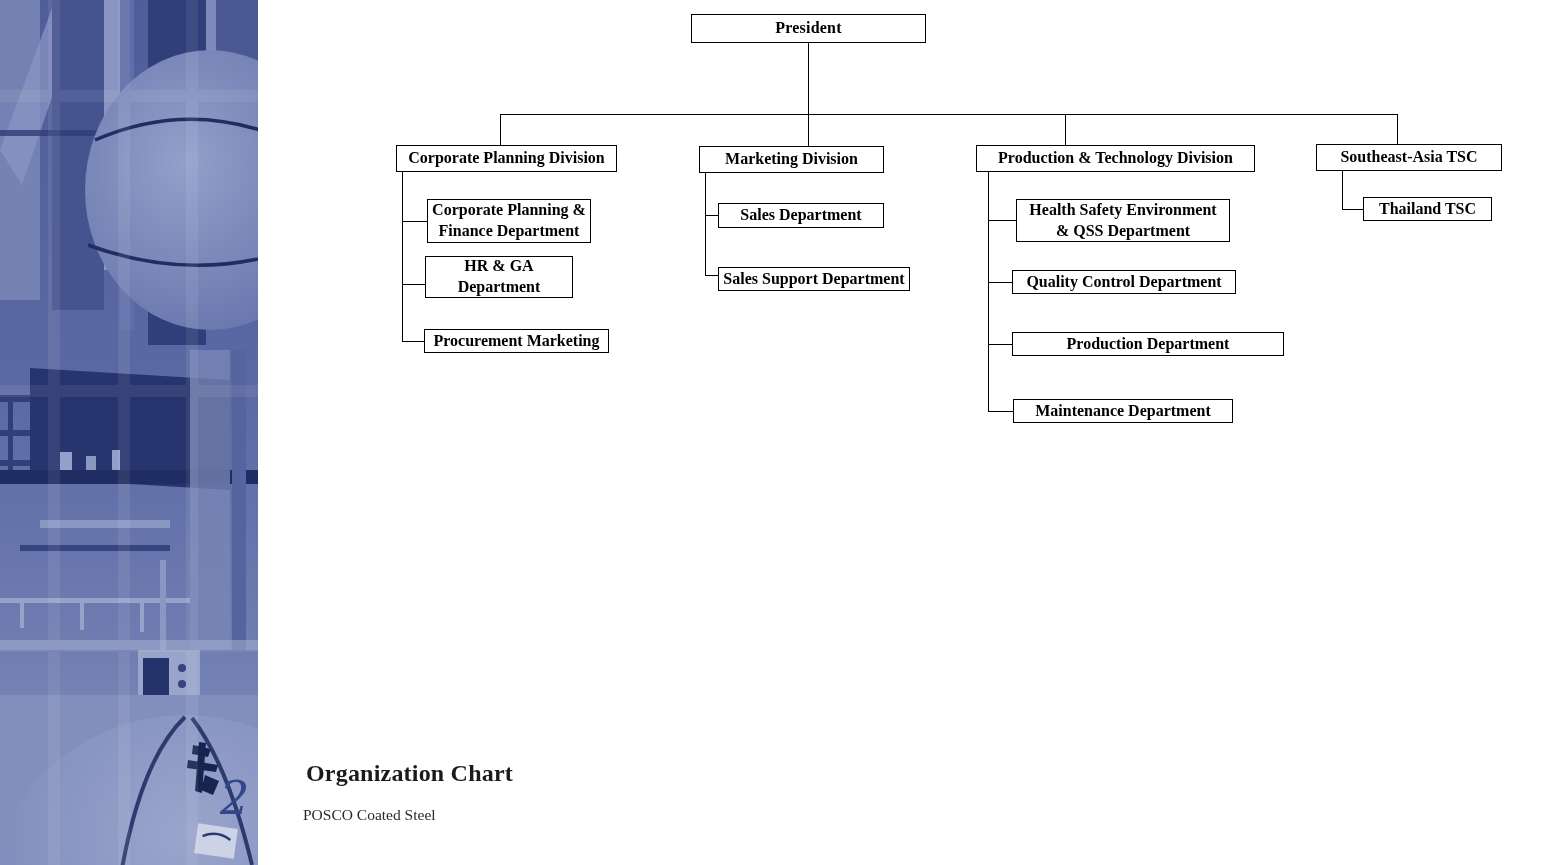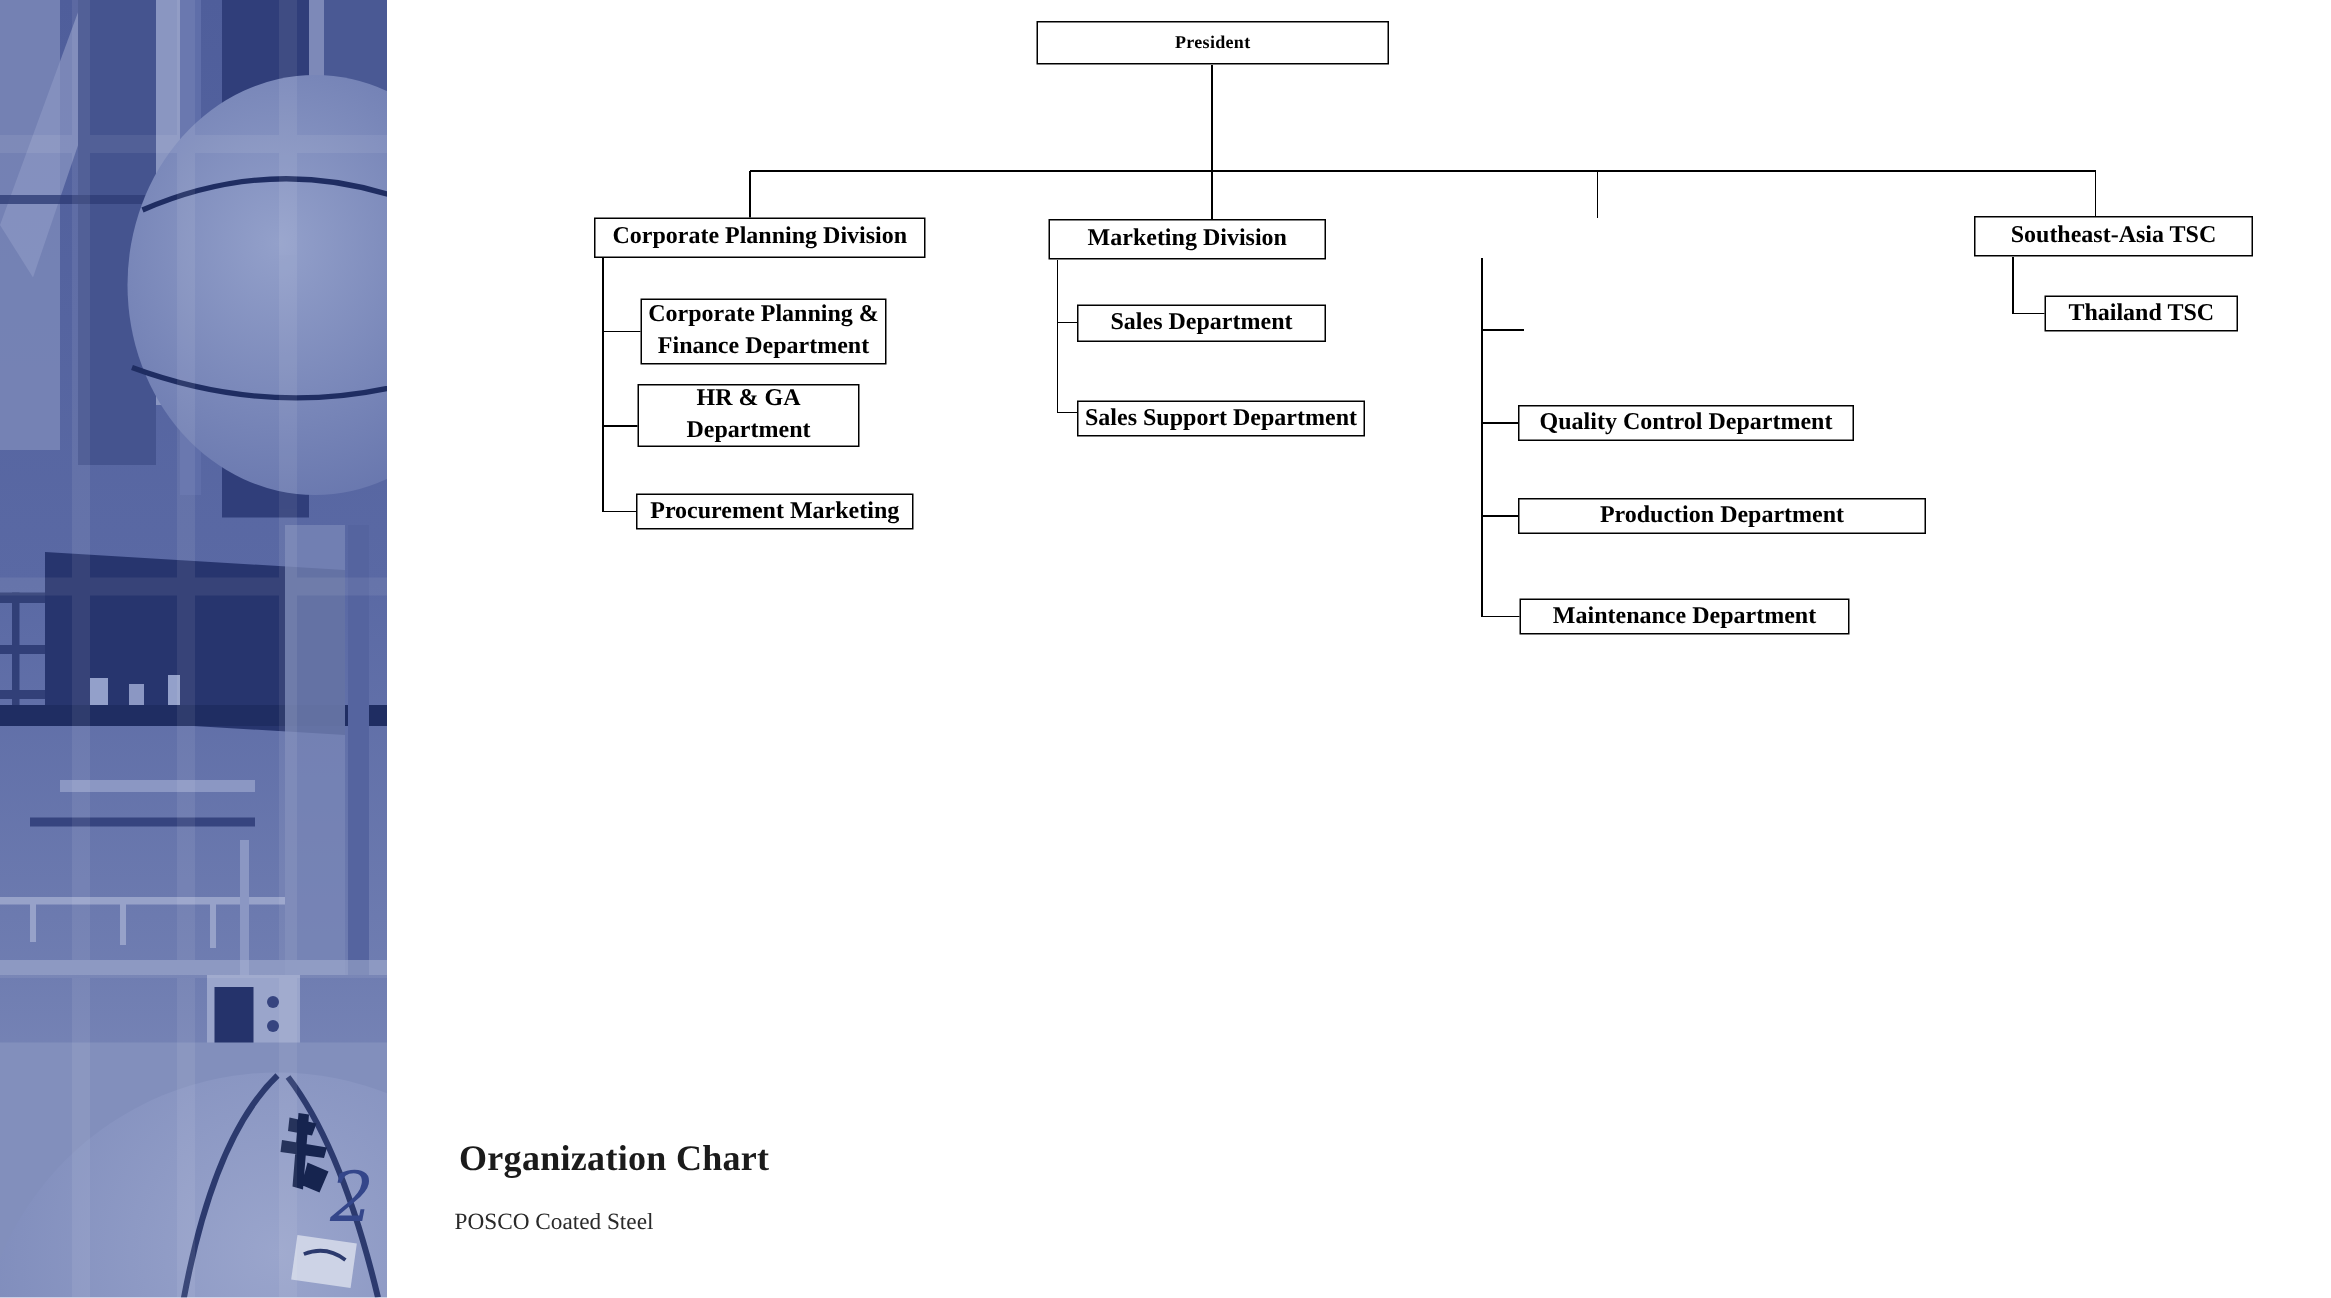--- a/index.html
+++ b/index.html
@@ -13,21 +13,21 @@
   
   .connectors{position:absolute;left:0;top:0;z-index:1;}
 
   
   .node{
     position:absolute;z-index:2;background:#ffffff;border:1px solid #000000;
     display:flex;align-items:center;justify-content:center;text-align:center;
     font-weight:bold;font-size:16px;line-height:1.3;color:#000000;
     padding:0 4px;box-sizing:border-box;
   }
-  .node.president{font-size:12px;letter-spacing:.2px;}
+  .node.president{font-size:16px;letter-spacing:.2px;}
 
   
   .title-block{position:absolute;left:296px;top:750px;z-index:2;color:#1b1b1b;}
   .title-block h1{margin:10px;font-size:24px;font-weight:bold;letter-spacing:.2px;}
   .title-block .subtitle{margin:19px 0 0 7px;font-size:15.5px;font-weight:normal;color:#2a2a2a;}
 </style>
 </head>
 <body>
 
 <div class="stage">
@@ -149,29 +149,31 @@
 
       <line x1="1342" y1="171" x2="1342" y2="209"></line>
       <line x1="1342" y1="209" x2="1363" y2="209"></line>
     </g>
   </svg>
 
   <div class="node president" style="left:691px;top:14px;width:235px;height:29px">President</div>
 
   <div class="node" style="left:396px;top:145px;width:221px;height:27px">Corporate Planning Division</div>
   <div class="node" style="left:699px;top:146px;width:185px;height:27px">Marketing Division</div>
+  <div class="node" style="left:976px;top:145px;width:279px;height:27px">Production &amp; Technology Division</div>
   <div class="node" style="left:1316px;top:144px;width:186px;height:27px">Southeast-Asia TSC</div>
 
   <div class="node" style="left:427px;top:199px;width:164px;height:44px">Corporate Planning &amp; Finance Department</div>
   <div class="node" style="left:425px;top:256px;width:148px;height:42px">HR &amp; GA Department</div>
   <div class="node" style="left:424px;top:329px;width:185px;height:24px">Procurement Marketing</div>
 
   <div class="node" style="left:718px;top:203px;width:166px;height:25px">Sales Department</div>
   <div class="node" style="left:718px;top:267px;width:192px;height:24px">Sales Support Department</div>
 
+  <div class="node" style="left:1016px;top:199px;width:214px;height:43px">Health Safety Environment &amp; QSS Department</div>
   <div class="node" style="left:1012px;top:270px;width:224px;height:24px">Quality Control Department</div>
   <div class="node" style="left:1012px;top:332px;width:272px;height:24px">Production Department</div>
   <div class="node" style="left:1013px;top:399px;width:220px;height:24px">Maintenance Department</div>
 
   <div class="node" style="left:1363px;top:197px;width:129px;height:24px">Thailand TSC</div>
 
   <div class="title-block">
     <h1>Organization Chart</h1>
     <div class="subtitle">POSCO Coated Steel</div>
   </div>

